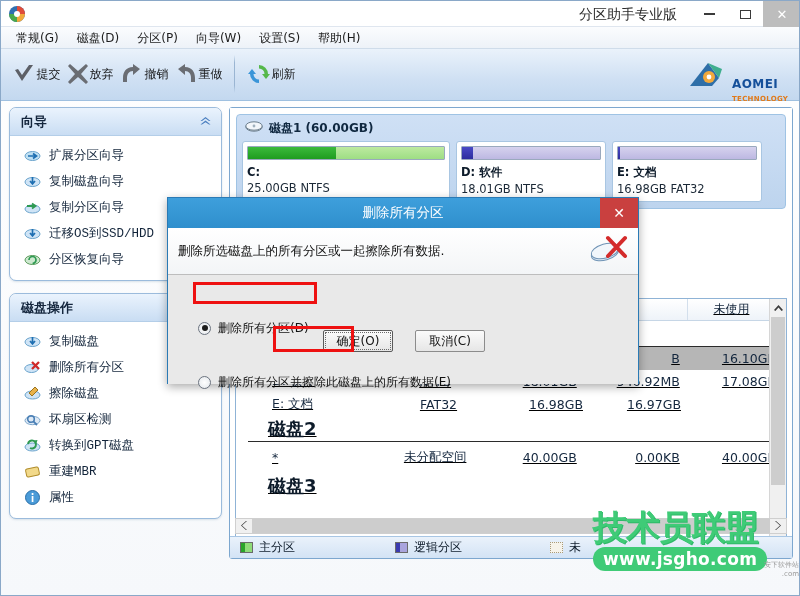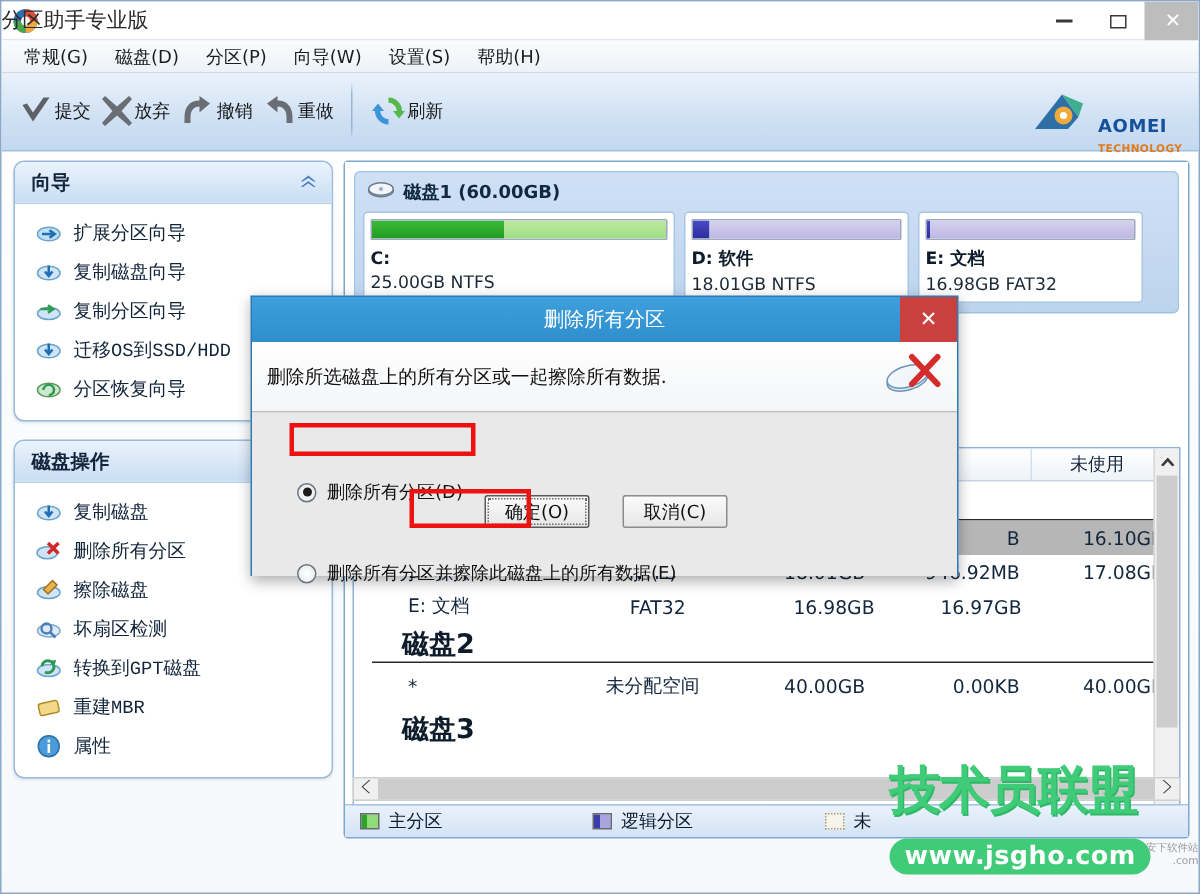--- a/index.html
+++ b/index.html
@@ -23,21 +23,21 @@
   #titlebar {
     position: absolute; left: 0; top: 0; width: 800px; height: 26px;
     background: #ffffff;
     border-bottom: 1px solid #dfe6ef;
   }
   #app-icon {
     position: absolute; left: 7px; top: 4px; width: 18px; height: 18px;
   }
   #win-title {
     position: absolute; left: 0; top: 0; width: 676px; height: 26px;
-    line-height: 26px; text-align: left;
+    line-height: 26px; text-align: right;
     font-size: 14px; color: #2b2b2b;
   }
   .wbtn {
     position: absolute; top: 0; height: 26px; width: 36px;
     display: flex; align-items: center; justify-content: center;
     color: #4a4a4a; font-size: 13px;
   }
   #btn-min { right: 74px; }
   #btn-max { right: 38px; }
   #btn-close { right: 0; width: 38px; background: #bdbdbd; color: #ffffff; }
@@ -141,21 +141,21 @@
   .part .bar .rest { position: absolute; right: 0; top: 0; bottom: 0; }
   .part .pname { font-size: 11.5px; font-weight: bold; color: #0d1b2a; margin-top: 5px; }
   .part .pinfo { font-size: 11.5px; color: #1b2836; margin-top: 2px; }
   .disk2-label {
     position: absolute; left: 300px; top: 160px; font-size: 13px; color: #101010;
   }
 
   
   #tablewrap {
     position: absolute; left: 5px; top: 190px; width: 552px; height: 240px;
-    border: 1px solid #8fb3d6; background: #ffffff; overflow: hidden;
+    border: 1px solid #8fb3d6; background: #ffffff; overflow: hidden; text-decoration: underline;
   }
   #thead {
     display: flex; height: 22px; background: linear-gradient(#ffffff, #eef3f9);
     border-bottom: 1px solid #c6d6e6; font-size: 12px; color: #12243a;
   }
   #thead .th {
     border-right: 1px solid #d3dfec; display: flex; align-items: center;
     justify-content: center; height: 100%;
   }
   .tbody-row { display: flex; height: 23px; font-size: 12.5px; color: #13263d; align-items: center; }
@@ -263,21 +263,21 @@
     position: absolute; left: 592px; top: 508px; width: 208px; height: 88px;
     pointer-events: none;
   }
   #wm-text {
     font-family: "DejaVu Sans", "Liberation Sans", sans-serif;
     font-size: 34px; font-weight: bold; color: #3fcb77;
     letter-spacing: -1px; line-height: 36px;
     text-shadow: 1px 1px 0 #2eb968;
   }
   #wm-url {
-    margin-top: 14px; background: #3fcb77; color: #ffffff;
+    margin-top: 2px; background: #3fcb77; color: #ffffff;
     border-radius: 12px; padding: 2px 10px; display: inline-block;
     font-size: 17px; font-weight: bold; letter-spacing: .3px;
   }
   #wm-small {
     position: absolute; right: 2px; bottom: 18px; font-size: 7px; color: #9a9a9a;
     text-align: right; line-height: 9px;
   }
 </style>
 </head>
 <body>

